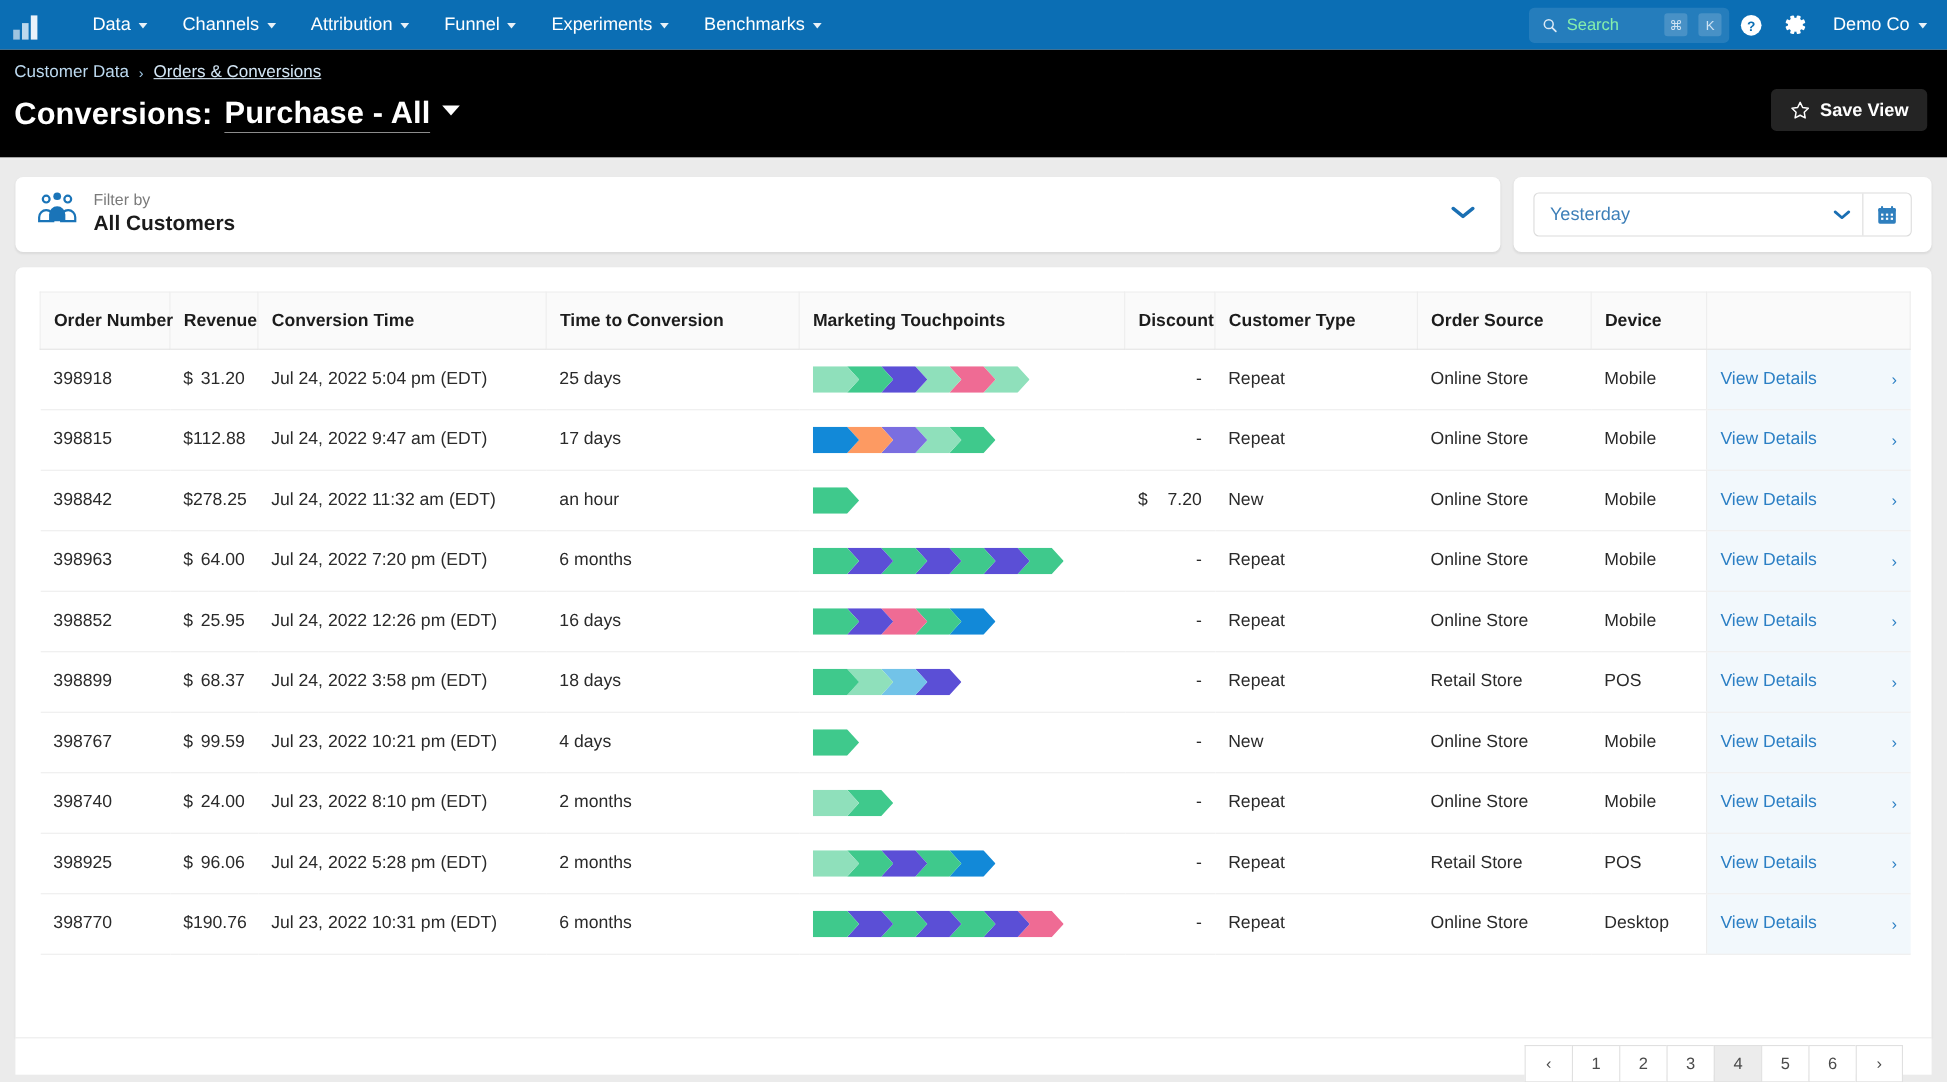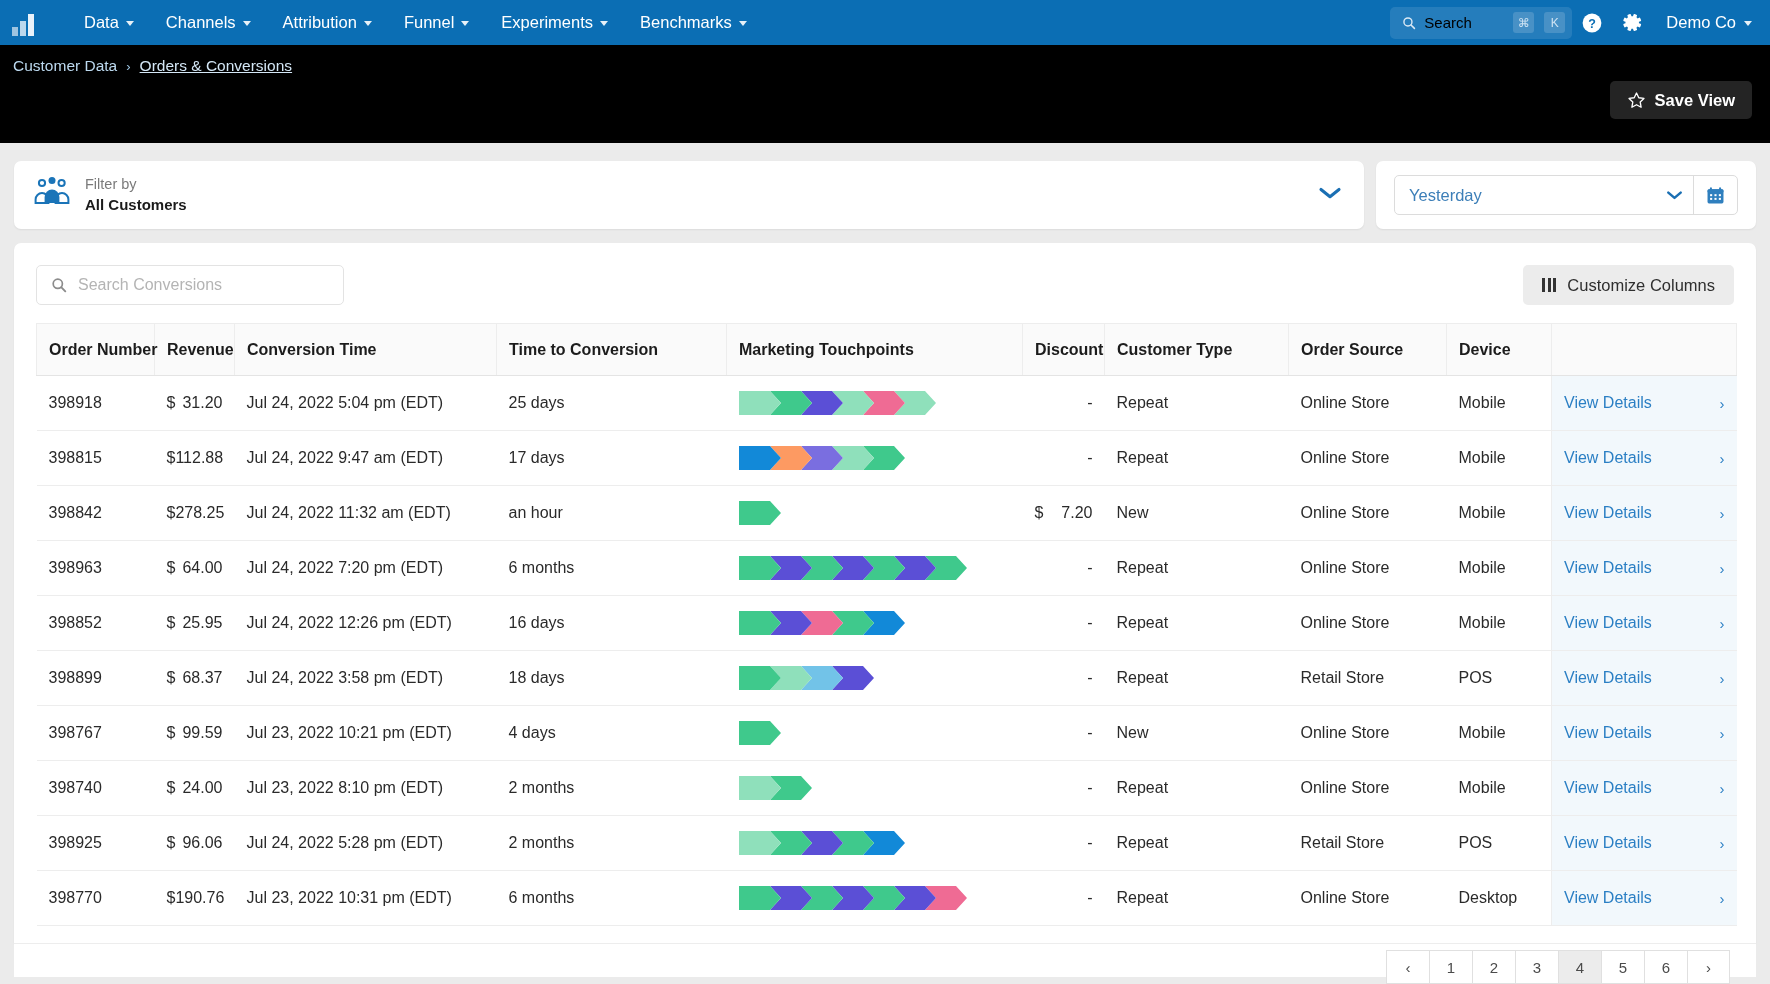--- a/index.html
+++ b/index.html
@@ -50,21 +50,21 @@
     background: rgba(255,255,255,.11);
     border-radius: 5px;
     height: 32px;
     width: 182px;
     display: flex; align-items: center;
     padding: 0 7px 0 12px;
     gap: 8px;
     cursor: text;
   }
   .searchbox .sicon { width:14px;height:14px;flex:none; }
-  .searchbox .stext { color:#000000; font-size:15px; flex:1; }
+  .searchbox .stext { color:#86efac; font-size:15px; flex:1; }
   .kbd {
     background: rgba(255,255,255,.16);
     border-radius: 3px;
     min-width: 21px; height: 21px;
     display: flex; align-items: center; justify-content: center;
     color: #cfe3f3; font-size: 12px;
     margin-left: 2px;
   }
   .iconbtn {
     width: 40px; height: 40px;
@@ -130,21 +130,21 @@
     background:#fff;
     border-radius:7px;
     height: 68px;
     display:flex; align-items:center;
     padding: 0 22px 0 20px;
     box-shadow: 0 1px 2px rgba(0,0,0,.07);
     cursor:pointer;
   }
   .fgroup { display:flex; align-items:flex-start; gap:15px; }
   .flabels .l1 { color:#7a7a7a; font-size:14.5px; line-height:1.35; }
-  .flabels .l2 { color:#1b1b1b; font-size:15px; font-weight:bold; line-height:1.3; }
+  .flabels .l2 { color:#1b1b1b; font-size:19px; font-weight:bold; line-height:1.3; }
   .fchev { margin-left:auto; }
   .datecard {
     width: 380px;
     background:#fff;
     border-radius:7px;
     height: 68px;
     display:flex; align-items:center;
     padding: 0 18px;
     box-shadow: 0 1px 2px rgba(0,0,0,.07);
   }
@@ -321,20 +321,25 @@
   </div>
 </div>
 
 <div class="headband">
   <div class="crumbs">
     <a>Customer Data</a>
     <span class="sep">›</span>
     <a class="last">Orders &amp; Conversions</a>
   </div>
   <div class="titlerow">
+    <div class="ptitle">
+      <span>Conversions:</span>
+      <span class="sel">Purchase - All</span>
+      <span class="bigcaret"></span>
+    </div>
     <div class="saveview">
       <svg width="19" height="19" viewBox="0 0 24 24">
         <path d="M12 2.6l2.9 5.9 6.5.9-4.7 4.6 1.1 6.5-5.8-3.1-5.8 3.1 1.1-6.5L2.6 9.4l6.5-.9z" fill="none" stroke="#ffffff" stroke-width="1.7" stroke-linejoin="round"></path>
       </svg>
       <span>Save View</span>
     </div>
   </div>
 </div>
 
 <div class="filterwrap">
@@ -382,37 +387,20 @@
             <rect x="8.9" y="12.5" width="2.2" height="2.1"></rect>
             <rect x="13.5" y="12.5" width="2.2" height="2.1"></rect>
           </g>
         </svg>
       </span>
     </div>
   </div>
 </div>
 
 <div class="tablecard">
-  <div class="toolbar">
-    <div class="tsearch">
-      <svg width="16" height="16" viewBox="0 0 16 16">
-        <circle cx="6.8" cy="6.8" r="4.6" fill="none" stroke="#8c8c8c" stroke-width="1.7"></circle>
-        <line x1="10.4" y1="10.4" x2="14.3" y2="14.3" stroke="#8c8c8c" stroke-width="1.9" stroke-linecap="round"></line>
-      </svg>
-      <span class="ph">Search Conversions</span>
-    </div>
-    <div class="custcols">
-      <span class="barsicon">
-          <i></i>
-          <i></i>
-          <i></i>
-        </span>
-      <span>Customize Columns</span>
-    </div>
-  </div>
 
   <table>
     <colgroup>
       <col style="width:118px">
         <col style="width:80px">
         <col style="width:262px">
       <col style="width:230px">
         <col style="width:296px">
         <col style="width:82px">
       <col style="width:184px">

